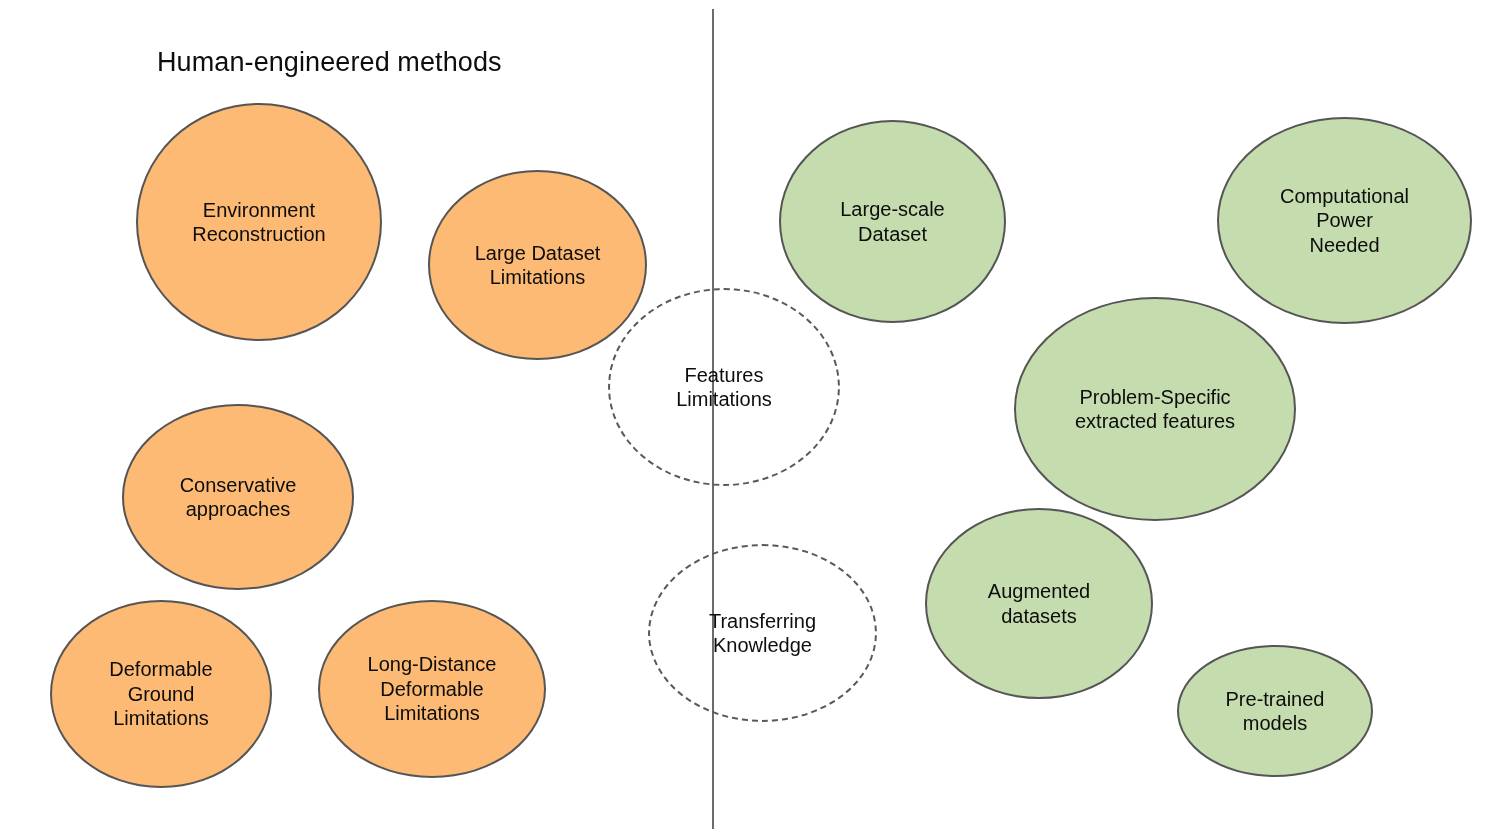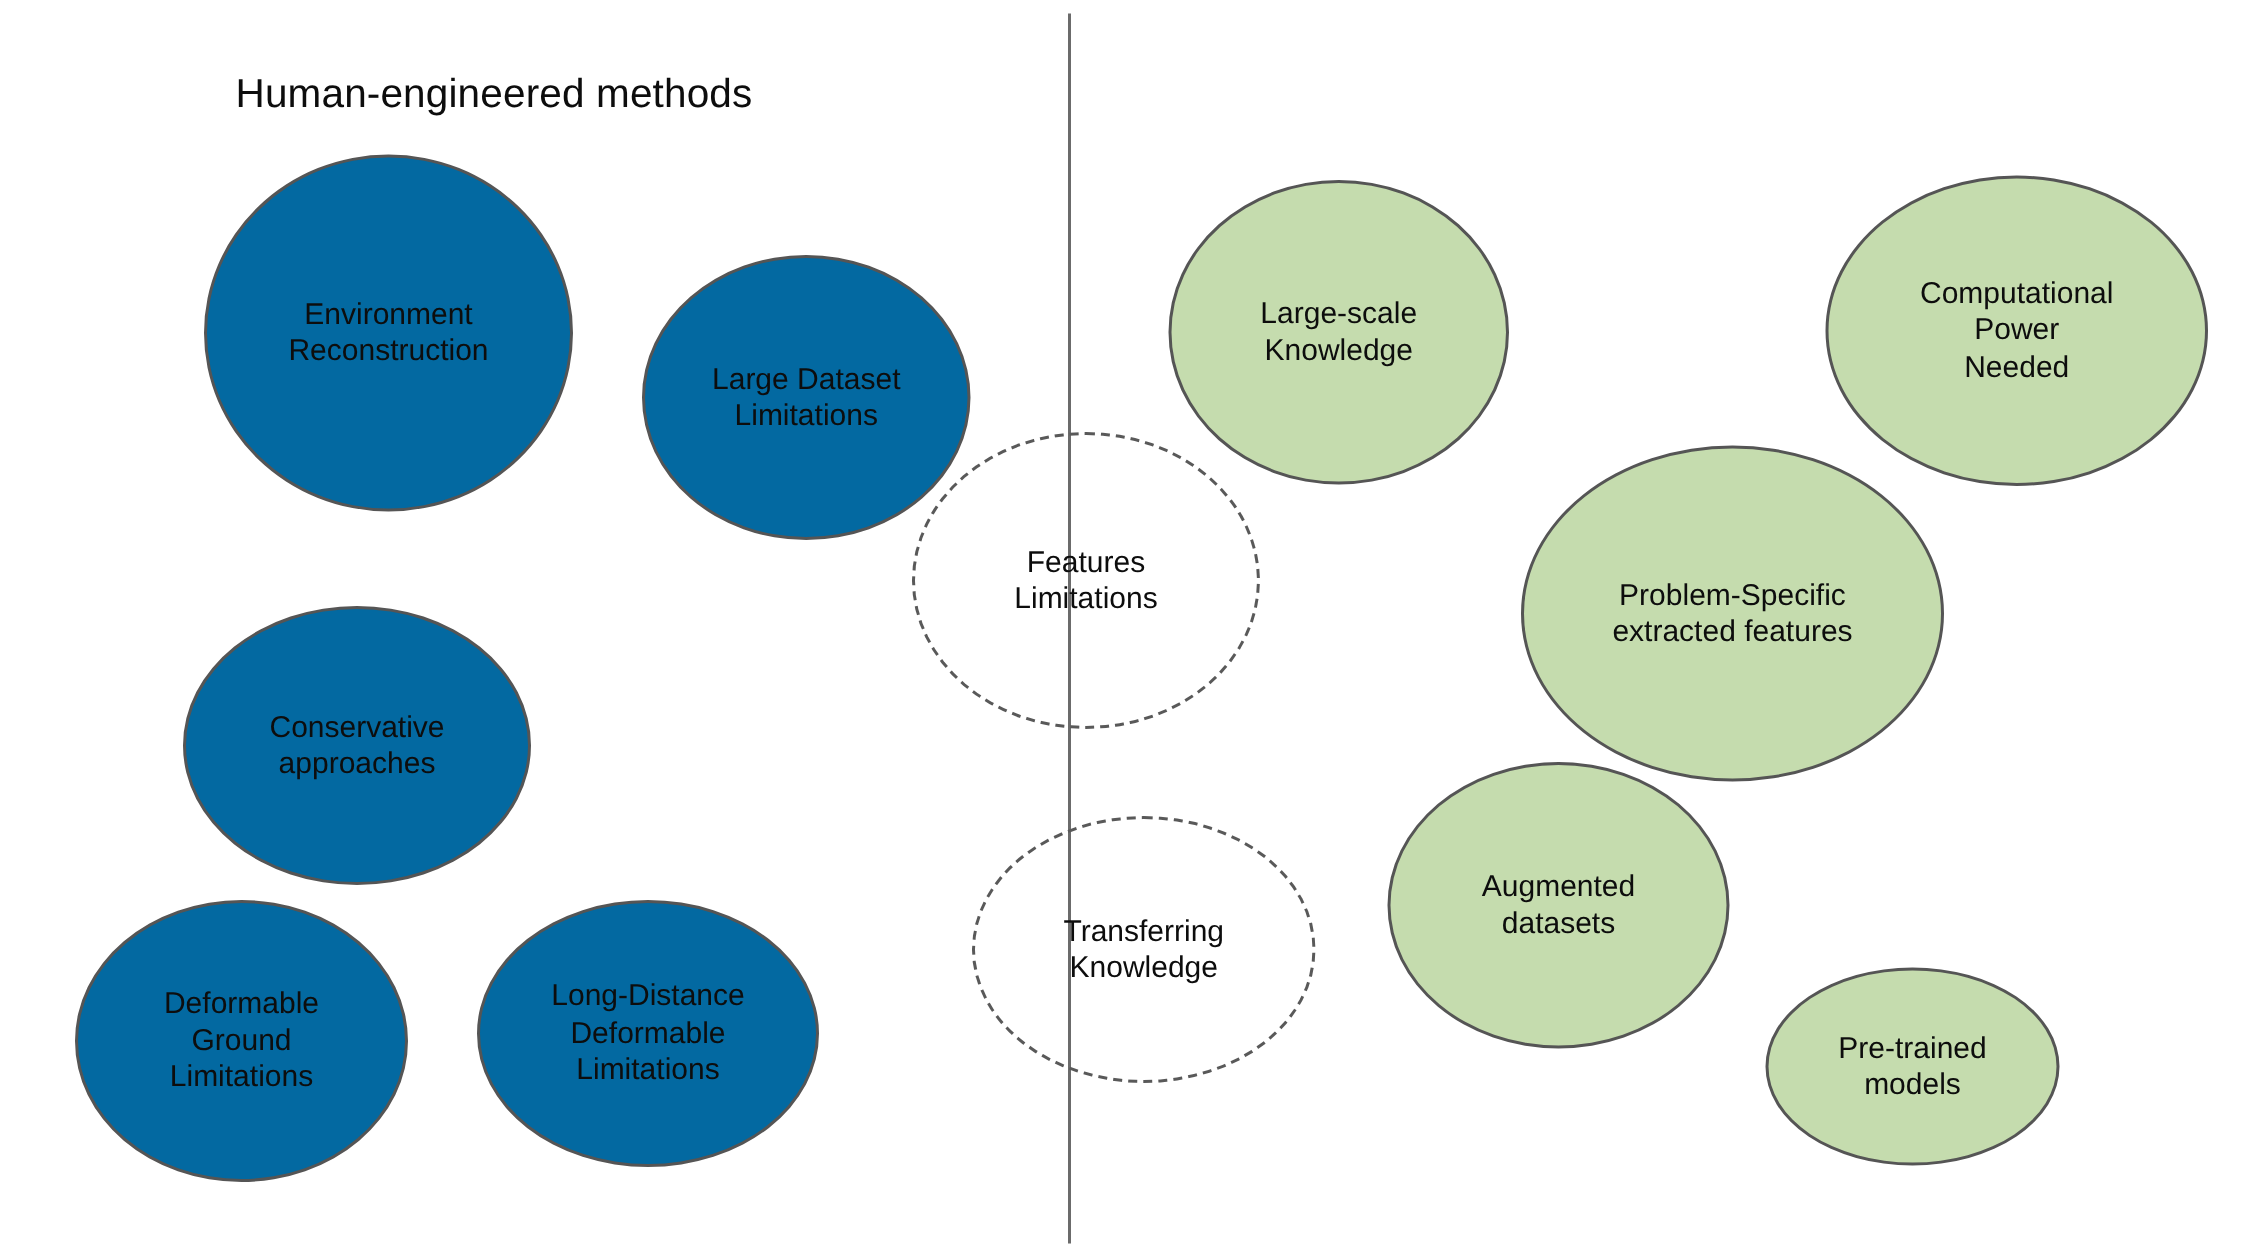--- a/index.html
+++ b/index.html
@@ -51,21 +51,21 @@
   }
   .bubble .label {
     font-size: 20px;
     line-height: 1.22;
     color: #0d0d0d;
     padding: 0 10px;
     white-space: pre-line;
     pointer-events: none;
   }
   .bubble.peach {
-    background: #0369a1;
+    background: #fdba74;
     border: 2px solid #555555;
   }
   .bubble.green {
     background: #c5dcae;
     border: 2px solid #555555;
   }
   .bubble.dashed {
     background: transparent;
     border: 2px dashed #595959;
   }
@@ -107,21 +107,21 @@
       <div class="bubble dashed" style="left: 608px; top: 288px; width: 232px; height: 198px;">
         <span class="label">Features
 Limitations</span>
       </div>
       <div class="bubble dashed" style="left: 648px; top: 544px; width: 229px; height: 178px;">
         <span class="label">Transferring
 Knowledge</span>
       </div>
       <div class="bubble green" style="left: 779px; top: 120px; width: 227px; height: 203px;">
         <span class="label">Large-scale
-Knowledge</span>
+Dataset</span>
       </div>
       <div class="bubble green" style="left: 1217px; top: 117px; width: 255px; height: 207px; justify-content: center;">
         <span class="label">Computational
 Power
 Needed</span>
       </div>
       <div class="bubble green" style="left: 1014px; top: 297px; width: 282px; height: 224px;">
         <span class="label">Problem-Specific
 extracted features</span>
       </div>

